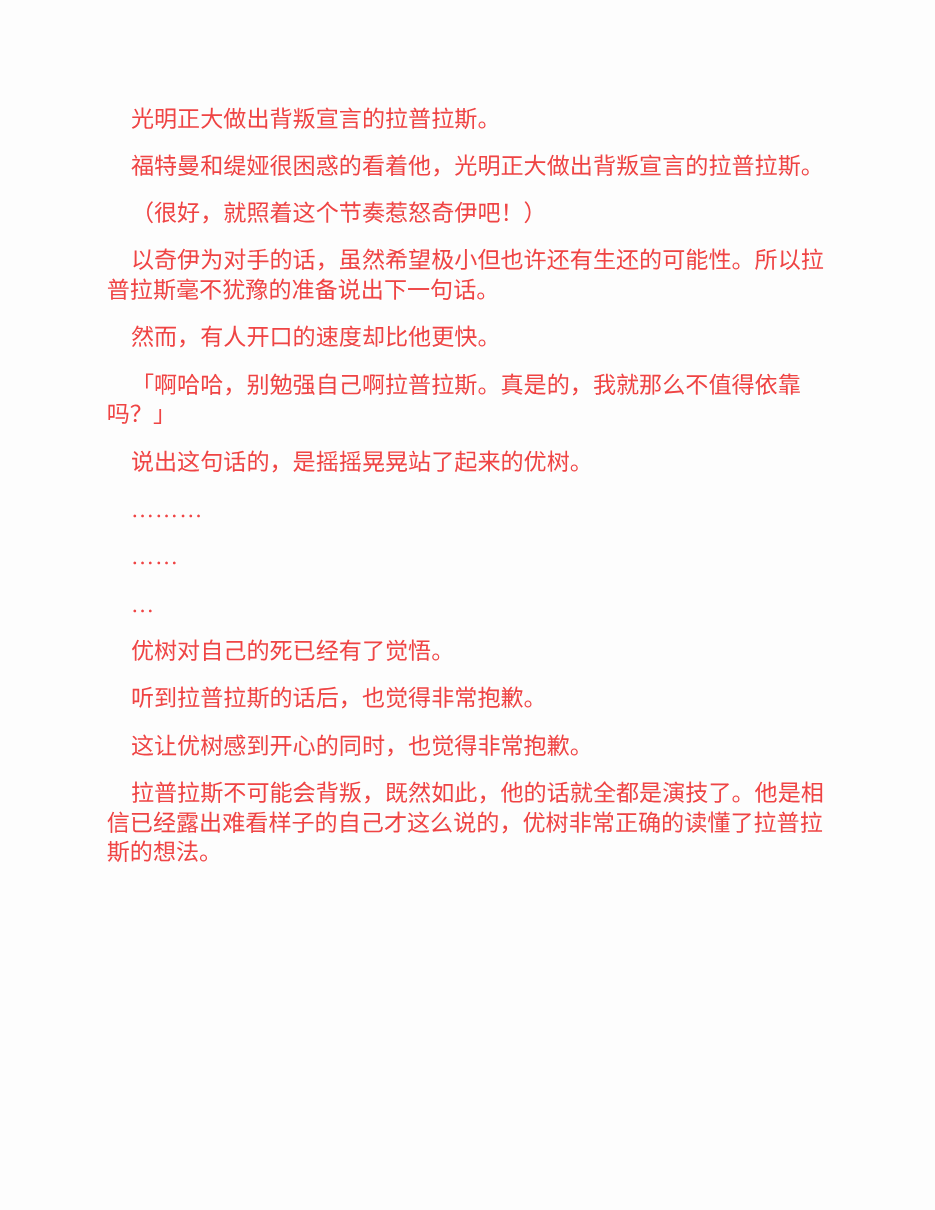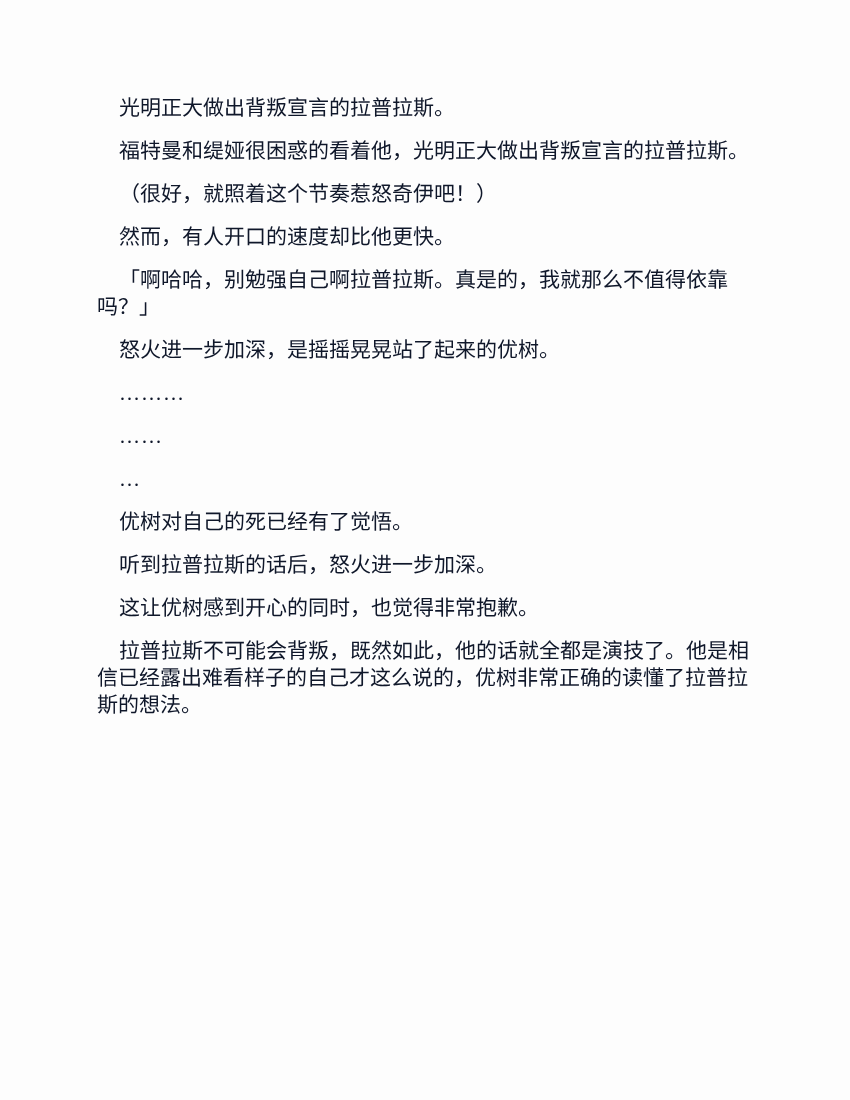--- a/index.html
+++ b/index.html
@@ -12,21 +12,21 @@
     background: #fdfdfd;
     font-family: "Liberation Serif", "DejaVu Serif", serif;
     position: relative;
     overflow: hidden;
   }
   .page {
     position: absolute;
     left: 97px;
     top: 95px;
     width: 658px;
-    color: #0f172a;
+    color: #ef4444;
     font-size: 21px;
     line-height: 27px;
     text-align: left;
     word-break: normal;
     overflow-wrap: break-word;
   }
   .page p {
     margin: 0 0 16px 0;
     text-indent: 22px;
     white-space: normal;
@@ -35,23 +35,24 @@
     letter-spacing: 1px;
   }
 </style>
 </head>
 <body>
 
 <main class="page">
   <p>光明正大做出背叛宣言的拉普拉斯。</p>
   <p>福特曼和缇娅很困惑的看着他，光明正大做出背叛宣言的拉普拉斯。</p>
   <p>（很好，就照着这个节奏惹怒奇伊吧！）</p>
+  <p>以奇伊为对手的话，虽然希望极小但也许还有生还的可能性。所以拉普拉斯毫不犹豫的准备说出下一句话。</p>
   <p>然而，有人开口的速度却比他更快。</p>
   <p>「啊哈哈，别勉强自己啊拉普拉斯。真是的，我就那么不值得依靠吗？」</p>
-  <p>怒火进一步加深，是摇摇晃晃站了起来的优树。</p>
+  <p>说出这句话的，是摇摇晃晃站了起来的优树。</p>
   <p class="ellipsis">………</p>
   <p class="ellipsis">……</p>
   <p class="ellipsis">…</p>
   <p>优树对自己的死已经有了觉悟。</p>
-  <p>听到拉普拉斯的话后，怒火进一步加深。</p>
+  <p>听到拉普拉斯的话后，也觉得非常抱歉。</p>
   <p>这让优树感到开心的同时，也觉得非常抱歉。</p>
   <p>拉普拉斯不可能会背叛，既然如此，他的话就全都是演技了。他是相信已经露出难看样子的自己才这么说的，优树非常正确的读懂了拉普拉斯的想法。</p>
 </main>
 
 </body></html>

